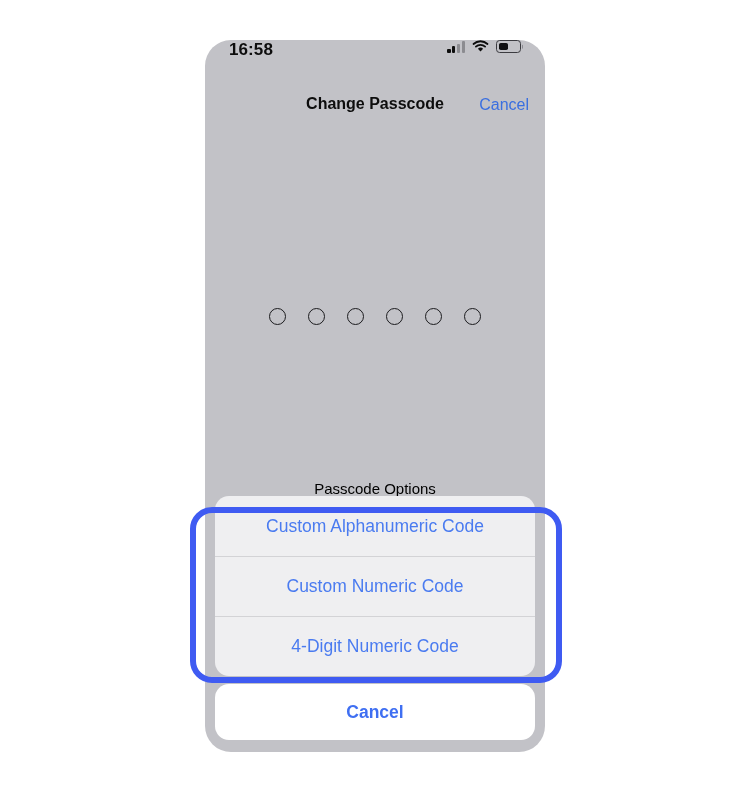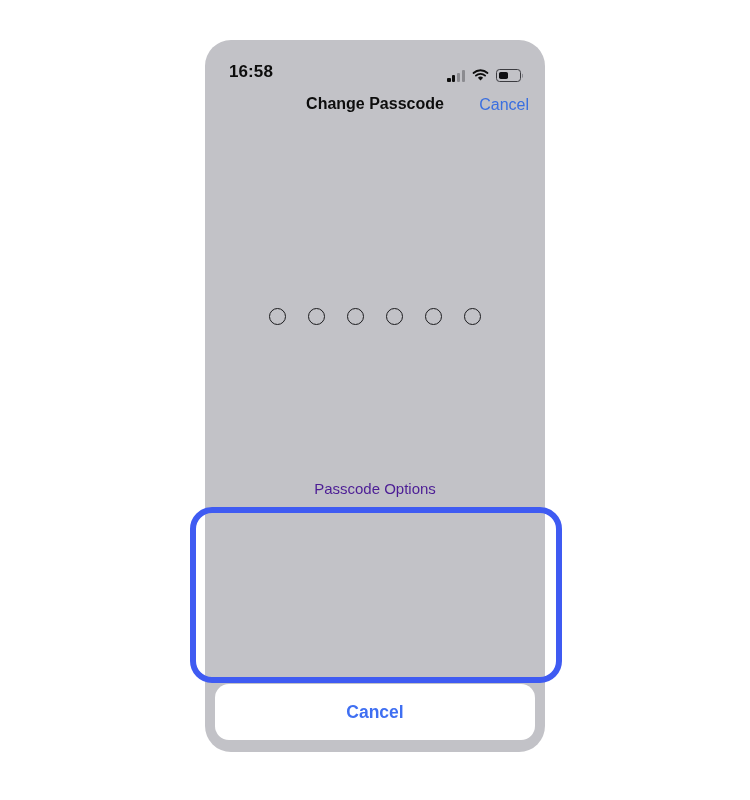--- a/index.html
+++ b/index.html
@@ -38,21 +38,21 @@
   }
 
   
   .status-bar {
     position: absolute;
     left: 0;
     top: 0;
     width: 340px;
     height: 42px;
     display: flex;
-    align-items: flex-end;
+    align-items: flex-start;
     justify-content: space-between;
     padding: 0 24px 0 24px;
     box-sizing: border-box;
   }
   .status-time {
     font-size: 17px;
     font-weight: bold;
     color: #0d0d0d;
     letter-spacing: 0.1px;
   }
@@ -163,21 +163,21 @@
     box-sizing: border-box;
   }
 
   
   .passcode-options {
     position: absolute;
     left: 0; right: 0;
     top: 440px;
     text-align: center;
     font-size: 15px;
-    color: #4c1d95;
+    color: #000000;
     cursor: pointer;
   }
 
   
   .sheet-wrap {
     position: absolute;
     left: 10px;
     bottom: 12px;
     width: 320px;
   }
@@ -269,20 +269,25 @@
       <div class="dot"></div>
       <div class="dot"></div>
       <div class="dot"></div>
       <div class="dot"></div>
       <div class="dot"></div>
     </div>
 
     <div class="passcode-options">Passcode Options</div>
 
     <div class="sheet-wrap">
+      <div class="sheet-group">
+        <div class="sheet-item">Custom Alphanumeric Code</div>
+        <div class="sheet-item">Custom Numeric Code</div>
+        <div class="sheet-item">4-Digit Numeric Code</div>
+      </div>
       <div class="sheet-cancel">Cancel</div>
     </div>
 
   </div>
 
   <div class="highlight-box"></div>
 
 </div>
 
 </body></html>

